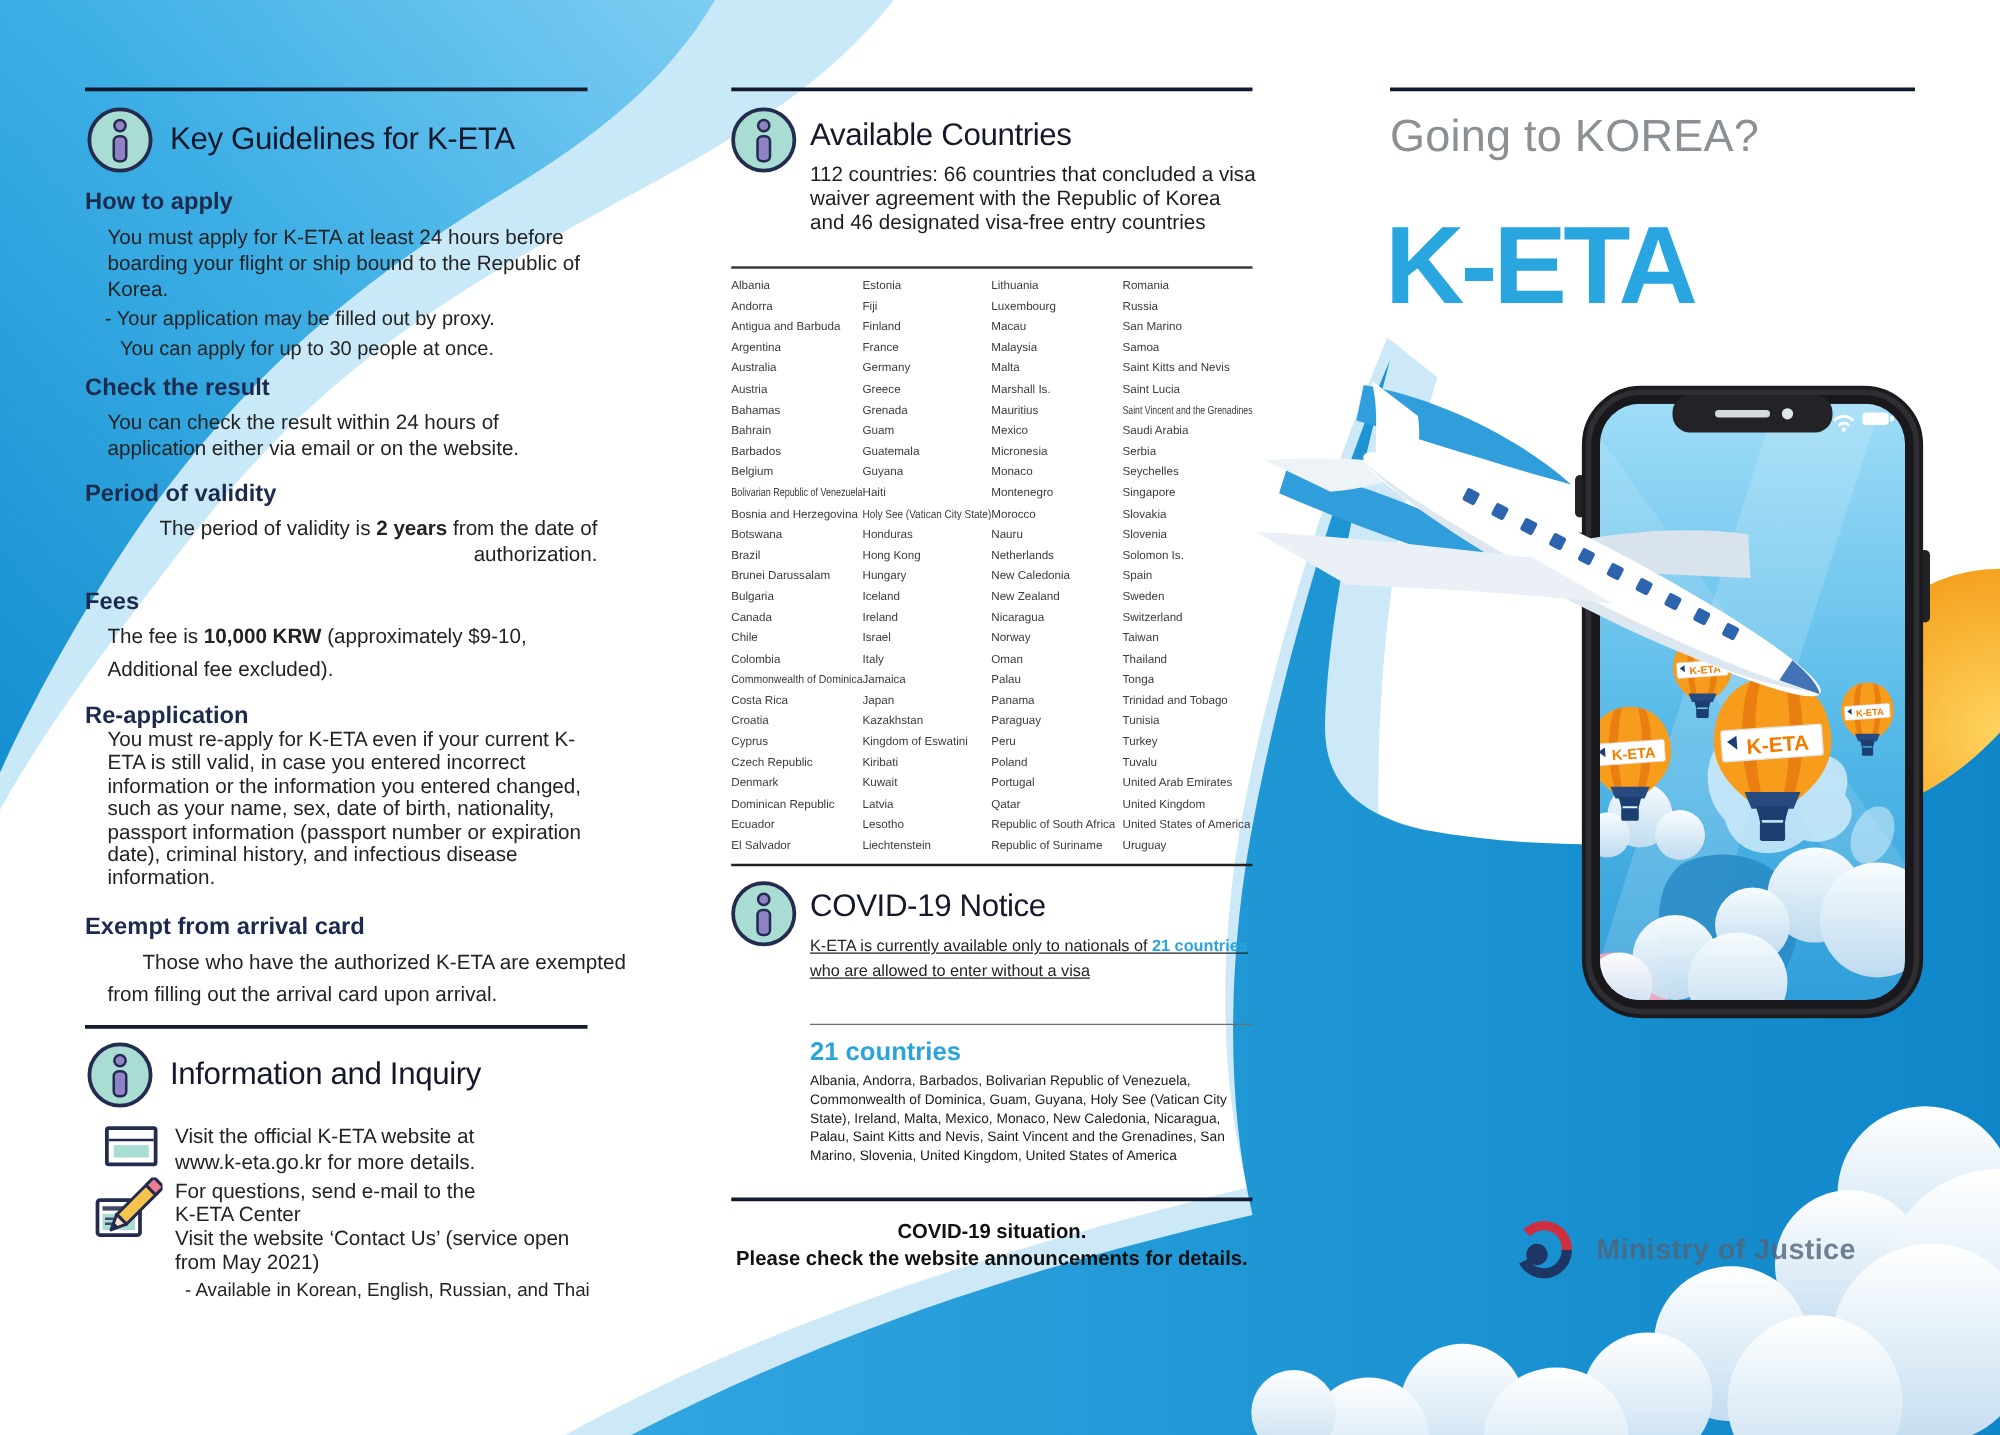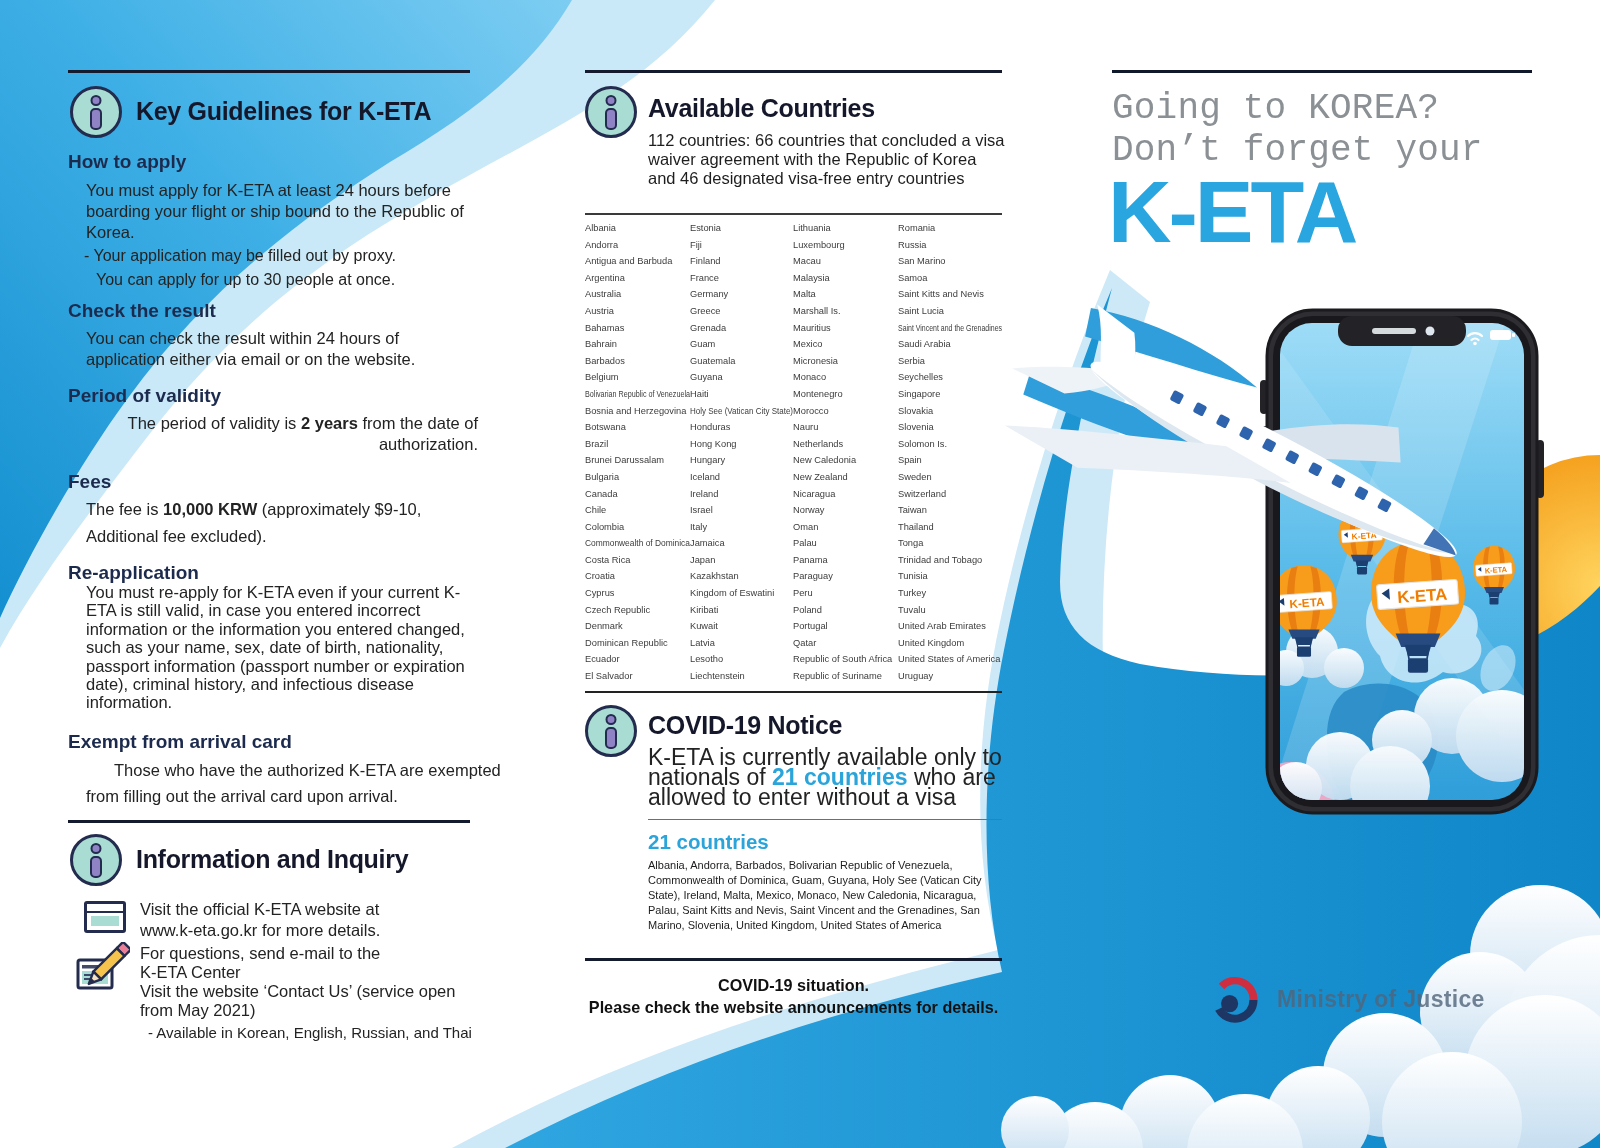--- a/index.html
+++ b/index.html
@@ -6,21 +6,21 @@
   .stage{position:relative;width:1600px;height:1148px;background:#ffffff;overflow:hidden;
          font-family:"Liberation Sans",sans-serif;color:#262626;}
   .abs{position:absolute;}
   svg{display:block;}
 
   
   .rule{position:absolute;height:3px;background:#141b2e;}
   .rule-thin{position:absolute;height:1.5px;background:#3a3a3a;}
 
   
-  .sec-title{font-size:25px;font-weight:700;color:#15182b;letter-spacing:-.3px;line-height:1.1;}
+  .sec-title{font-size:25px;font-weight:400;color:#15182b;letter-spacing:-.3px;line-height:1.1;}
   .sub-h{font-size:19px;font-weight:700;color:#1c2b4d;line-height:1.1;}
   .p-body{font-size:16.5px;line-height:21px;color:#232323;}
   .p-note{font-size:16px;line-height:20px;color:#232323;}
   .intro{font-size:16.5px;line-height:19px;color:#1e1e1e;}
   .bold{font-weight:700;}
   .hl-blue{color:#2ba4da;font-weight:700;}
 
   
   .info-icon{width:52px;height:52px;border-radius:50%;background:#a9dcd3;border:3px solid #232c4e;box-sizing:border-box;}
   .ii-dot{position:absolute;left:50%;top:6px;transform:translateX(-50%);width:11px;height:11px;border-radius:50%;
@@ -35,21 +35,21 @@
 
   
   .country-grid{position:absolute;left:585px;top:220px;width:417px;display:flex;}
   .country-col{box-sizing:border-box;}
   .country-col > div{height:16.6px;line-height:16.6px;font-size:9.3px;color:#3c3c3c;
                      white-space:nowrap;width:max-content;transform-origin:left center;}
 
   .list-para{font-size:11px;line-height:15px;color:#1c1c1c;}
   .footer-note{font-size:16.2px;line-height:21.5px;font-weight:700;color:#111;text-align:center;}
 
-  .tagline{font-size:36px;line-height:42px;color:#8b9095;letter-spacing:.2px;font-family:Liberation Mono, monospace;}
+  .tagline{font-size:36px;line-height:42px;color:#8b9095;letter-spacing:.2px;}
   .keta-title{font-size:88px;font-weight:800;color:#29a5e0;letter-spacing:-3px;line-height:1;}
   .ministry-text{font-size:23px;font-weight:700;color:#51657a;opacity:.8;letter-spacing:.3px;}
 </style>
 </head>
 <body>
 
 <div class="stage">
 
   <svg class="abs" style="left:0;top:0" width="1600" height="1148" viewBox="0 0 1600 1148">
     <defs>
@@ -277,37 +277,36 @@
       </div>
   </div>
 
   <div class="rule-thin" style="left:585px;top:691px;width:417px;height:2px;background:#222;"></div>
 
   <div class="info-icon abs" style="left:585px;top:705px;">
     <div class="ii-dot"></div>
       <div class="ii-stem"></div>
   </div>
   <div class="abs sec-title" style="left:648px;top:712px;">COVID-19 Notice</div>
-  <div class="abs p-body" style="left:648px;top:747px;width:356px;font-size:23px;line-height:20px;">
+  <div class="abs p-body" style="left:648px;top:747px;width:356px;font-size:13px;line-height:20px;text-decoration:underline;">
     <span>K-ETA is currently available only to nationals of </span><span class="hl-blue">21 countries</span><span> who are allowed to enter without a visa</span>
   </div>
 
   <div class="rule-thin" style="left:648px;top:819px;width:354px;height:1px;background:#6f6f6f;"></div>
   <div class="abs" style="left:648px;top:830px;font-size:20.5px;font-weight:700;color:#2ba4da;">21 countries</div>
   <div class="abs list-para" style="left:648px;top:858px;width:358px;">Albania, Andorra, Barbados, Bolivarian Republic of Venezuela, Commonwealth of Dominica, Guam, Guyana, Holy See (Vatican City State), Ireland, Malta, Mexico, Monaco, New Caledonia, Nicaragua, Palau, Saint Kitts and Nevis, Saint Vincent and the Grenadines, San Marino, Slovenia, United Kingdom, United States of America</div>
 
   <div class="rule" style="left:585px;top:958px;width:417px;height:2.5px;"></div>
   <div class="abs footer-note" style="left:585px;top:975px;width:417px;">
     <div>COVID-19 situation.</div>
     <div>Please check the website announcements for details.</div>
   </div>
 
   <div class="rule" style="left:1112px;top:70px;width:420px;background:#10182b;"></div>
   <div class="abs tagline" style="left:1112px;top:88px;">Going to KOREA?</div>
-  <div class="abs tagline" style="left:1112px;top:130px;">Don’t forget your</div>
   <div class="abs keta-title" style="left:1108px;top:168px;">K-ETA</div>
 
   <svg class="abs" style="left:1000px;top:240px;" width="600" height="908" viewBox="1000 240 600 908">
     <defs>
       <linearGradient id="gScreen" x1="0" y1="0" x2="0" y2="1">
         <stop offset="0" stop-color="#9edcf7"></stop>
           <stop offset=".55" stop-color="#55b9e8"></stop>
           <stop offset="1" stop-color="#2f9ed9"></stop>
       </linearGradient>
       <linearGradient id="gCloud" x1="0" y1="0" x2="0" y2="1">

